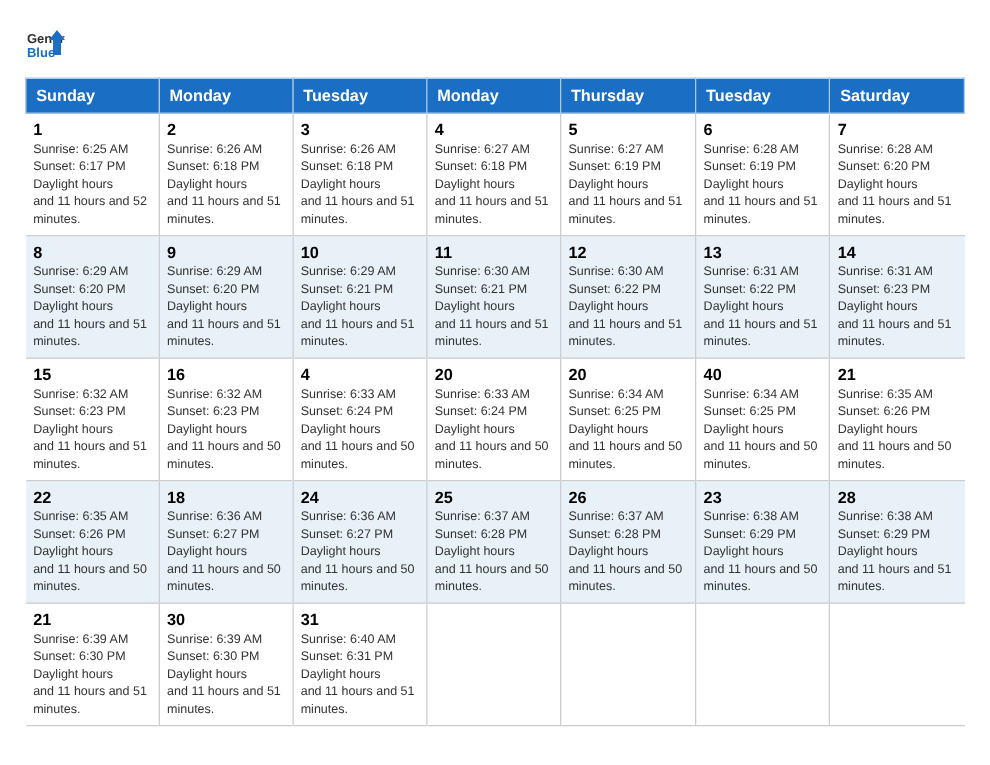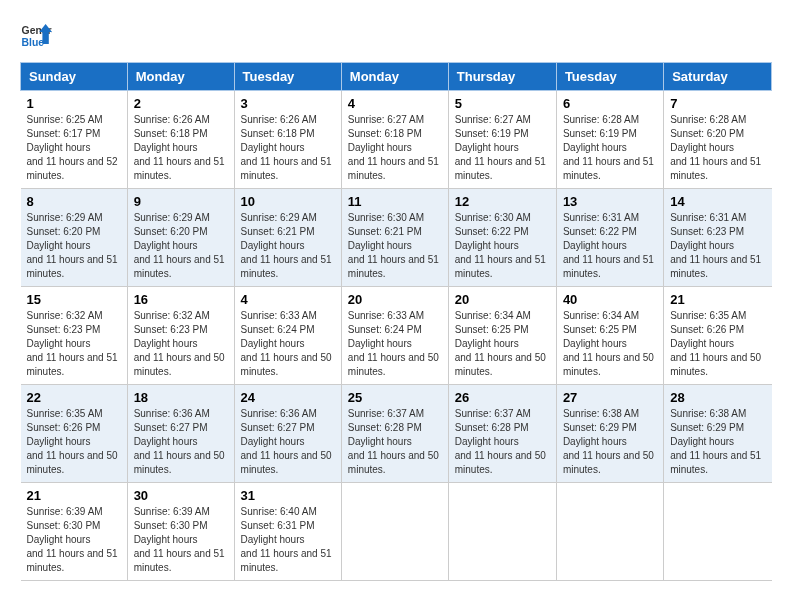--- a/index.html
+++ b/index.html
@@ -138,21 +138,21 @@
         <td><span class="day-num">20</span><span class="day-info">Sunrise: 6:34 AM<br>Sunset: 6:25 PM<br>Daylight hours<br>and 11 hours and 50 minutes.</span></td>
         <td><span class="day-num">40</span><span class="day-info">Sunrise: 6:34 AM<br>Sunset: 6:25 PM<br>Daylight hours<br>and 11 hours and 50 minutes.</span></td>
         <td><span class="day-num">21</span><span class="day-info">Sunrise: 6:35 AM<br>Sunset: 6:26 PM<br>Daylight hours<br>and 11 hours and 50 minutes.</span></td>
       </tr>
       <tr>
         <td><span class="day-num">22</span><span class="day-info">Sunrise: 6:35 AM<br>Sunset: 6:26 PM<br>Daylight hours<br>and 11 hours and 50 minutes.</span></td>
         <td><span class="day-num">18</span><span class="day-info">Sunrise: 6:36 AM<br>Sunset: 6:27 PM<br>Daylight hours<br>and 11 hours and 50 minutes.</span></td>
         <td><span class="day-num">24</span><span class="day-info">Sunrise: 6:36 AM<br>Sunset: 6:27 PM<br>Daylight hours<br>and 11 hours and 50 minutes.</span></td>
         <td><span class="day-num">25</span><span class="day-info">Sunrise: 6:37 AM<br>Sunset: 6:28 PM<br>Daylight hours<br>and 11 hours and 50 minutes.</span></td>
         <td><span class="day-num">26</span><span class="day-info">Sunrise: 6:37 AM<br>Sunset: 6:28 PM<br>Daylight hours<br>and 11 hours and 50 minutes.</span></td>
-        <td><span class="day-num">27</span><span class="day-info">Sunrise: 6:38 AM<br>Sunset: 6:29 PM<br>Daylight hours<br>and 11 hours and 50 minutes.</span></td>
+        <td><span class="day-num">23</span><span class="day-info">Sunrise: 6:38 AM<br>Sunset: 6:29 PM<br>Daylight hours<br>and 11 hours and 50 minutes.</span></td>
         <td><span class="day-num">28</span><span class="day-info">Sunrise: 6:38 AM<br>Sunset: 6:29 PM<br>Daylight hours<br>and 11 hours and 51 minutes.</span></td>
       </tr>
       <tr>
         <td><span class="day-num">21</span><span class="day-info">Sunrise: 6:39 AM<br>Sunset: 6:30 PM<br>Daylight hours<br>and 11 hours and 51 minutes.</span></td>
         <td><span class="day-num">30</span><span class="day-info">Sunrise: 6:39 AM<br>Sunset: 6:30 PM<br>Daylight hours<br>and 11 hours and 51 minutes.</span></td>
         <td><span class="day-num">31</span><span class="day-info">Sunrise: 6:40 AM<br>Sunset: 6:31 PM<br>Daylight hours<br>and 11 hours and 51 minutes.</span></td>
         <td class="empty-cell"></td>
         <td class="empty-cell"></td>
         <td class="empty-cell"></td>
         <td class="empty-cell"></td>

